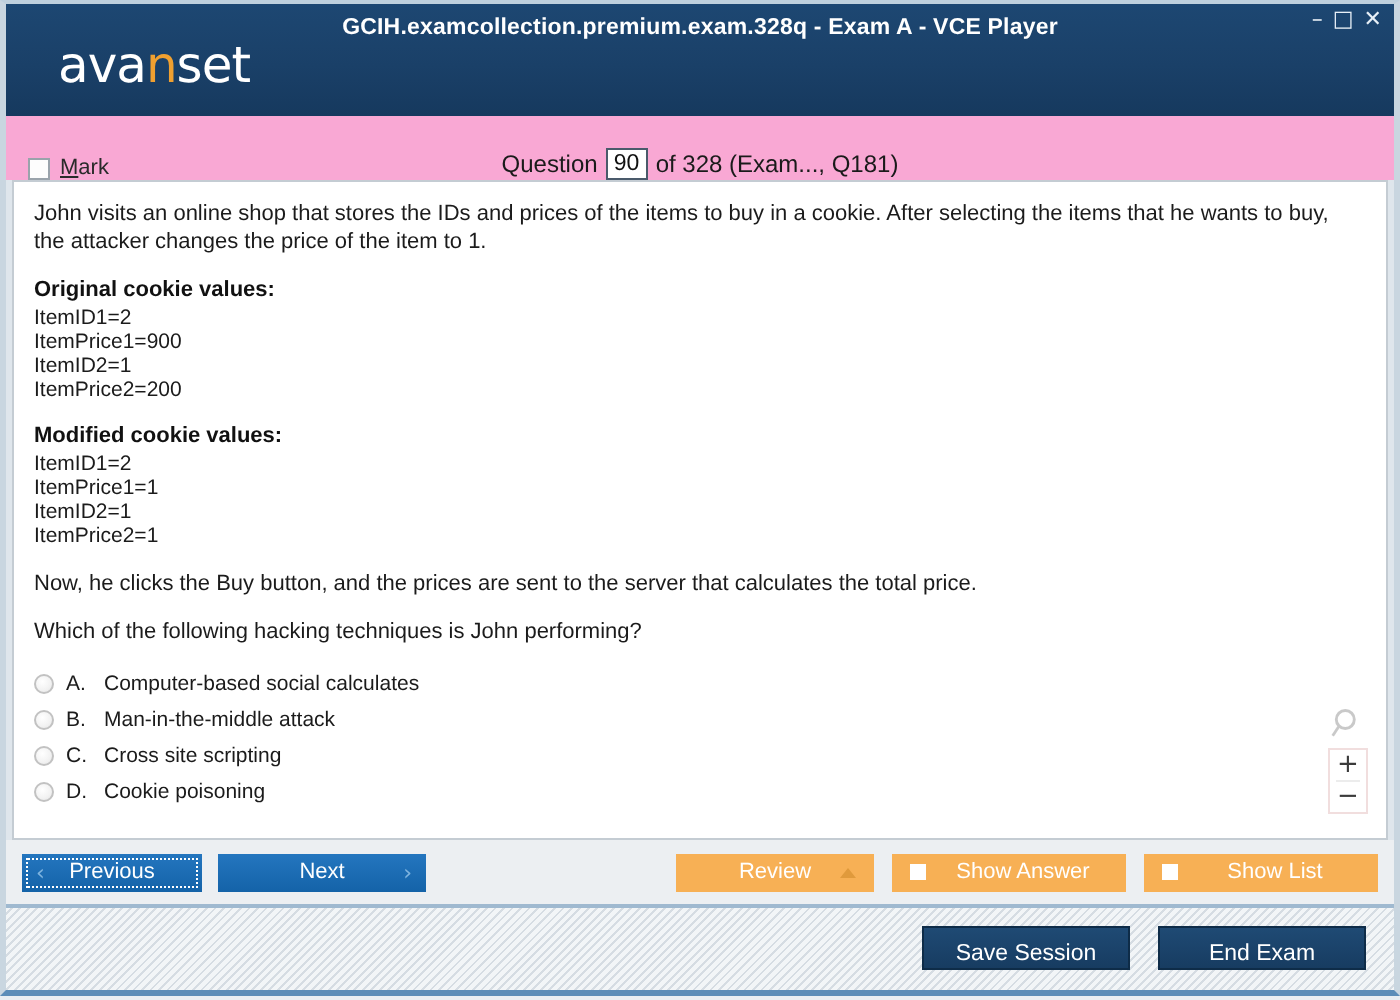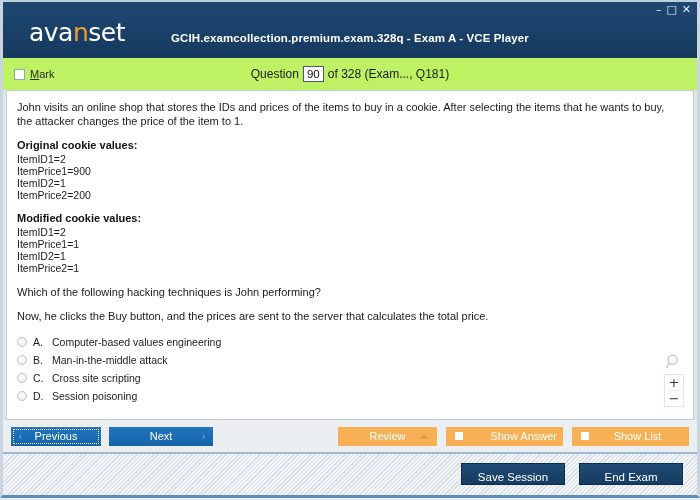--- a/index.html
+++ b/index.html
@@ -55,38 +55,38 @@
     font-size: 25px;
     letter-spacing: -0.5px;
     color: #ffffff;
     font-weight: 400;
   }
   .logo .accent { color: #f0a030; }
   .win-title {
     position: absolute;
     left: 0;
     right: 0;
-    top: 30px;
+    top: 6px;
     text-align: center;
     color: #ffffff;
     font-size: 11.5px;
     font-weight: bold;
     letter-spacing: 0.1px;
   }
 
   
   .qheader {
     position: relative;
     height: 32px;
-    background: #bef264;
+    background: #f9a8d4;
     border-left: 3px solid #c9d6e0;
     border-right: 3px solid #c9d6e0;
     box-sizing: border-box;
     display: flex;
-    align-items: center;
+    align-items: flex-end;
   }
   .mark-box {
     display: flex;
     align-items: center;
     gap: 5px;
     margin-left: 11px;
     cursor: pointer;
   }
   .cb {
     width: 11px;
@@ -385,43 +385,43 @@
       </div>
 
       <div class="blk">
         <p class="blk-title">Modified cookie values:</p>
         <p class="blk-line">ItemID1=2</p>
         <p class="blk-line">ItemPrice1=1</p>
         <p class="blk-line">ItemID2=1</p>
         <p class="blk-line">ItemPrice2=1</p>
       </div>
 
+      <p class="qprompt">Now, he clicks the Buy button, and the prices are sent to the server that calculates the total price.</p>
       <p class="qprompt">Which of the following hacking techniques is John performing?</p>
-      <p class="qprompt">Now, he clicks the Buy button, and the prices are sent to the server that calculates the total price.</p>
 
       <div class="opts">
         <div class="opt">
           <span class="radio"></span>
           <span class="opt-letter">A.</span>
-          <span class="opt-text">Computer-based values engineering</span>
+          <span class="opt-text">Computer-based social calculates</span>
         </div>
         <div class="opt">
           <span class="radio"></span>
           <span class="opt-letter">B.</span>
           <span class="opt-text">Man-in-the-middle attack</span>
         </div>
         <div class="opt">
           <span class="radio"></span>
           <span class="opt-letter">C.</span>
           <span class="opt-text">Cross site scripting</span>
         </div>
         <div class="opt">
           <span class="radio"></span>
           <span class="opt-letter">D.</span>
-          <span class="opt-text">Session poisoning</span>
+          <span class="opt-text">Cookie poisoning</span>
         </div>
       </div>
 
       <div class="zoom-widget">
         <svg class="magnifier" viewBox="0 0 20 20">
           <circle cx="8.5" cy="7.5" r="5" fill="none" stroke="#8a8a8a" stroke-width="1.6"></circle>
           <line x1="4.8" y1="11.5" x2="1.5" y2="16.5" stroke="#8a8a8a" stroke-width="1.6"></line>
         </svg>
         <div class="zoom-stack">
           <div class="zoom-btn">+</div>
@@ -444,21 +444,21 @@
       <span class="chev r">›</span>
     </button>
 
     <div class="spacer"></div>
 
     <button class="btn-orange" style="width:99px;">
       <span>Review</span>
       <span class="tri"></span>
     </button>
     <div style="width:9px;"></div>
-    <button class="btn-orange" style="width:117px;justify-content:flex-end;">
+    <button class="btn-orange" style="width:117px;">
       <span class="sq"></span>
       <span style="margin-left:14px;">Show Answer</span>
     </button>
     <div style="width:9px;"></div>
     <button class="btn-orange" style="width:117px;">
       <span class="sq"></span>
       <span style="margin-left:14px;">Show List</span>
     </button>
   </div>
 

